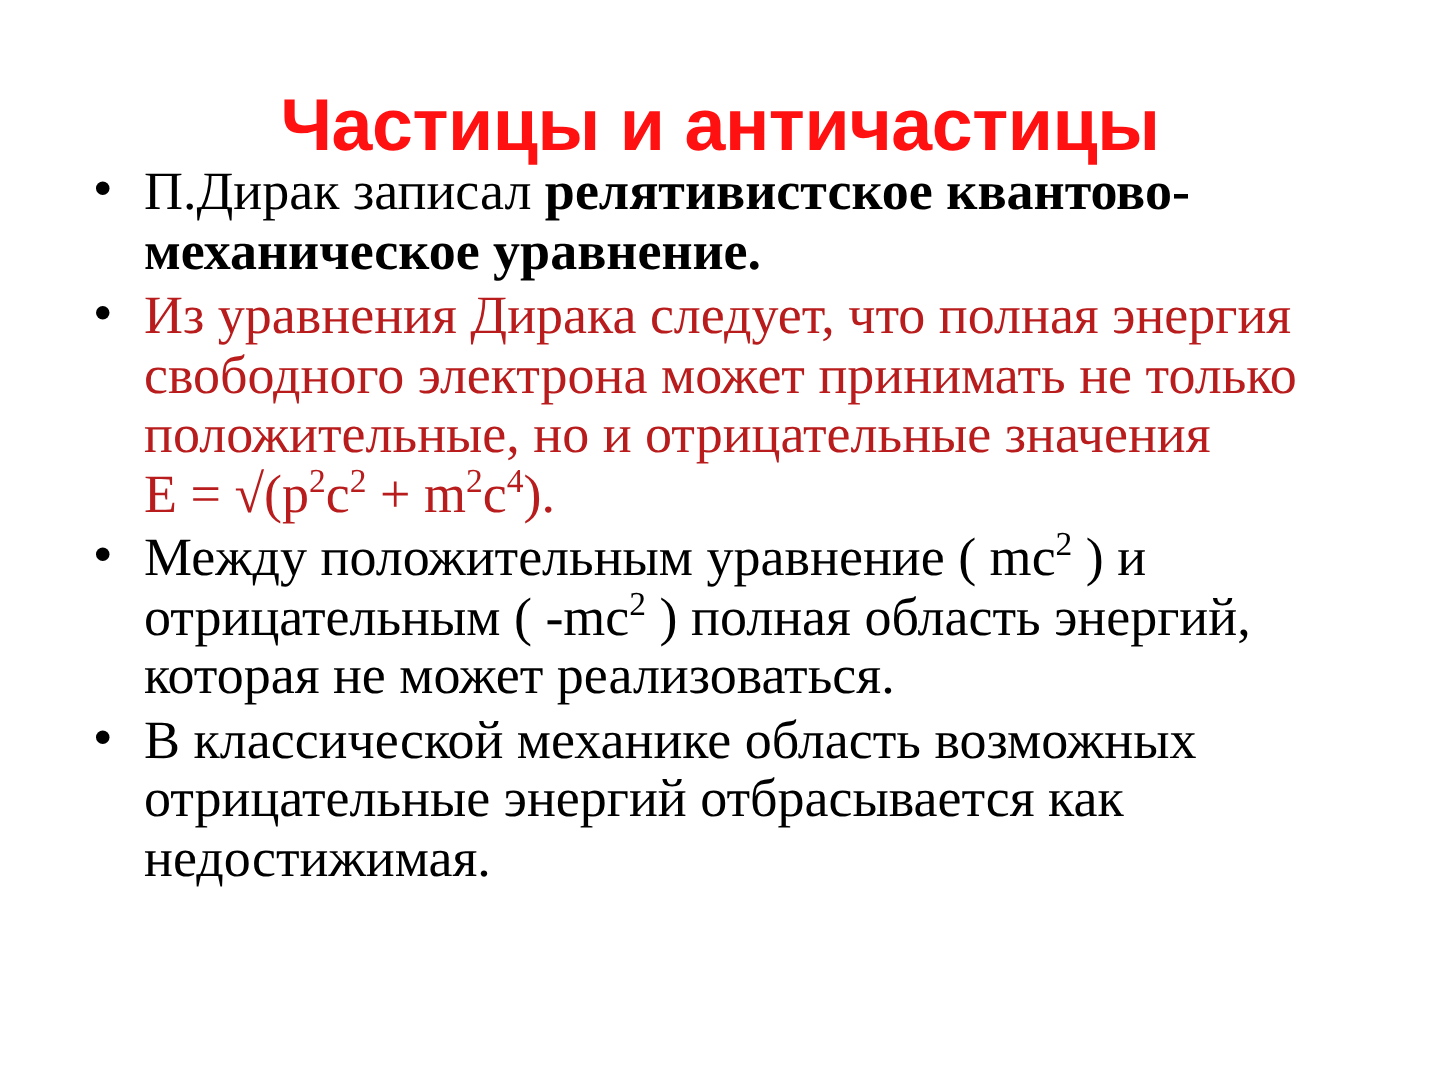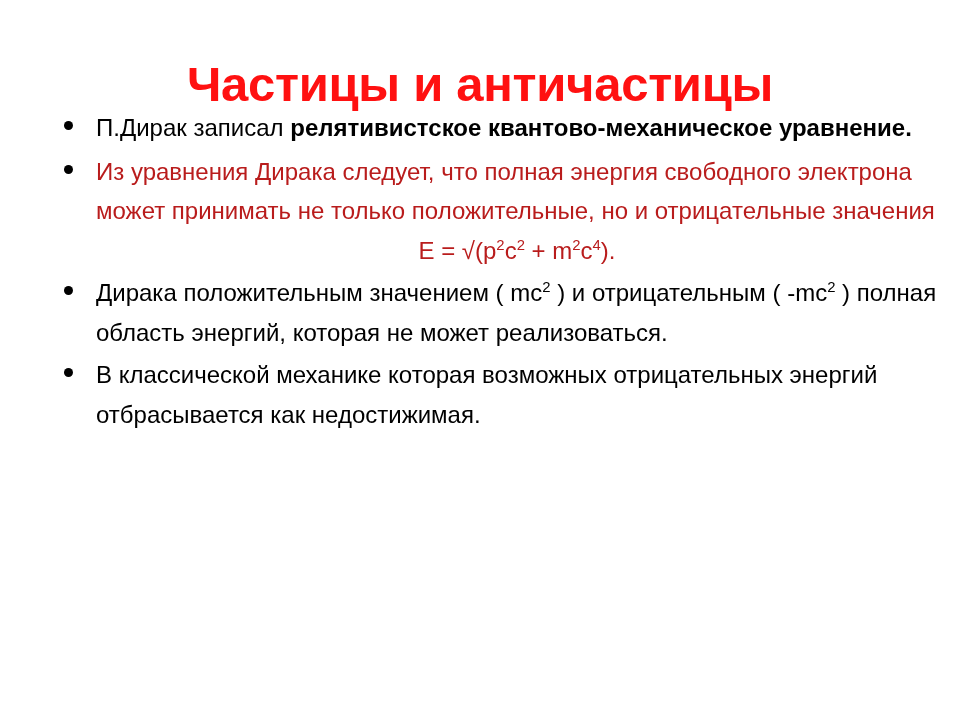--- a/index.html
+++ b/index.html
@@ -48,22 +48,22 @@
     width: 880px;
     margin: 0;
     padding: 0;
     list-style: none;
   }
 
   .bullet-item {
     position: relative;
     padding-left: 38px;
     margin: 0 0 3px 0;
-    font-family: Liberation Sans, sans-serif;
-    font-size: 24px;
+    font-family: Liberation Serif, serif;
+    font-size: 36px;
     line-height: 39.5px;
     color: #000000;
   }
 
   .bullet-dot {
     position: absolute;
     left: 6px;
     top: 13px;
     width: 9px;
     height: 9px;
@@ -75,21 +75,20 @@
     display: block;
   }
 
   .strong {
     font-weight: bold;
   }
 
   .formula {
     display: block;
     white-space: nowrap;
-    text-align: center;
   }
 
   sup {
     font-size: 0.62em;
     line-height: 0;
     vertical-align: super;
   }
 
   
   #bullet-1 { margin-bottom: 4px; }
@@ -111,22 +110,22 @@
       <span class="bullet-text"><span>П.Дирак записал </span><span class="strong">релятивистское квантово-механическое уравнение.</span></span>
     </li>
 
     <li class="bullet-item" id="bullet-2" style="color: #b91c1c;">
       <span class="bullet-dot" style="background: rgb(0, 0, 0);"></span>
       <span class="bullet-text"><span>Из уравнения Дирака следует, что полная энергия свободного электрона может принимать не только положительные, но и отрицательные значения</span><span class="formula"><span>E = </span><span>√(</span><span>p</span><sup>2</sup><span>c</span><sup>2</sup><span> + </span><span>m</span><sup>2</sup><span>c</span><sup>4</sup><span>).</span></span></span>
     </li>
 
     <li class="bullet-item" id="bullet-3" style="color: rgb(0, 0, 0);">
       <span class="bullet-dot" style="background: rgb(0, 0, 0);"></span>
-      <span class="bullet-text"><span>Дирака положительным значением ( mc</span><sup>2</sup><span> ) и отрицательным ( -mc</span><sup>2</sup><span> ) полная область энергий, которая не может реализоваться.</span></span>
+      <span class="bullet-text"><span>Между положительным уравнение ( mc</span><sup>2</sup><span> ) и отрицательным ( -mc</span><sup>2</sup><span> ) полная область энергий, которая не может реализоваться.</span></span>
     </li>
 
     <li class="bullet-item" id="bullet-4" style="color: rgb(0, 0, 0);">
       <span class="bullet-dot" style="background: rgb(0, 0, 0);"></span>
-      <span class="bullet-text">В классической механике которая возможных отрицательных энергий отбрасывается как недостижимая.</span>
+      <span class="bullet-text">В классической механике область возможных отрицательные энергий отбрасывается как недостижимая.</span>
     </li>
 
   </ul>
 </div>
 
 </body></html>

